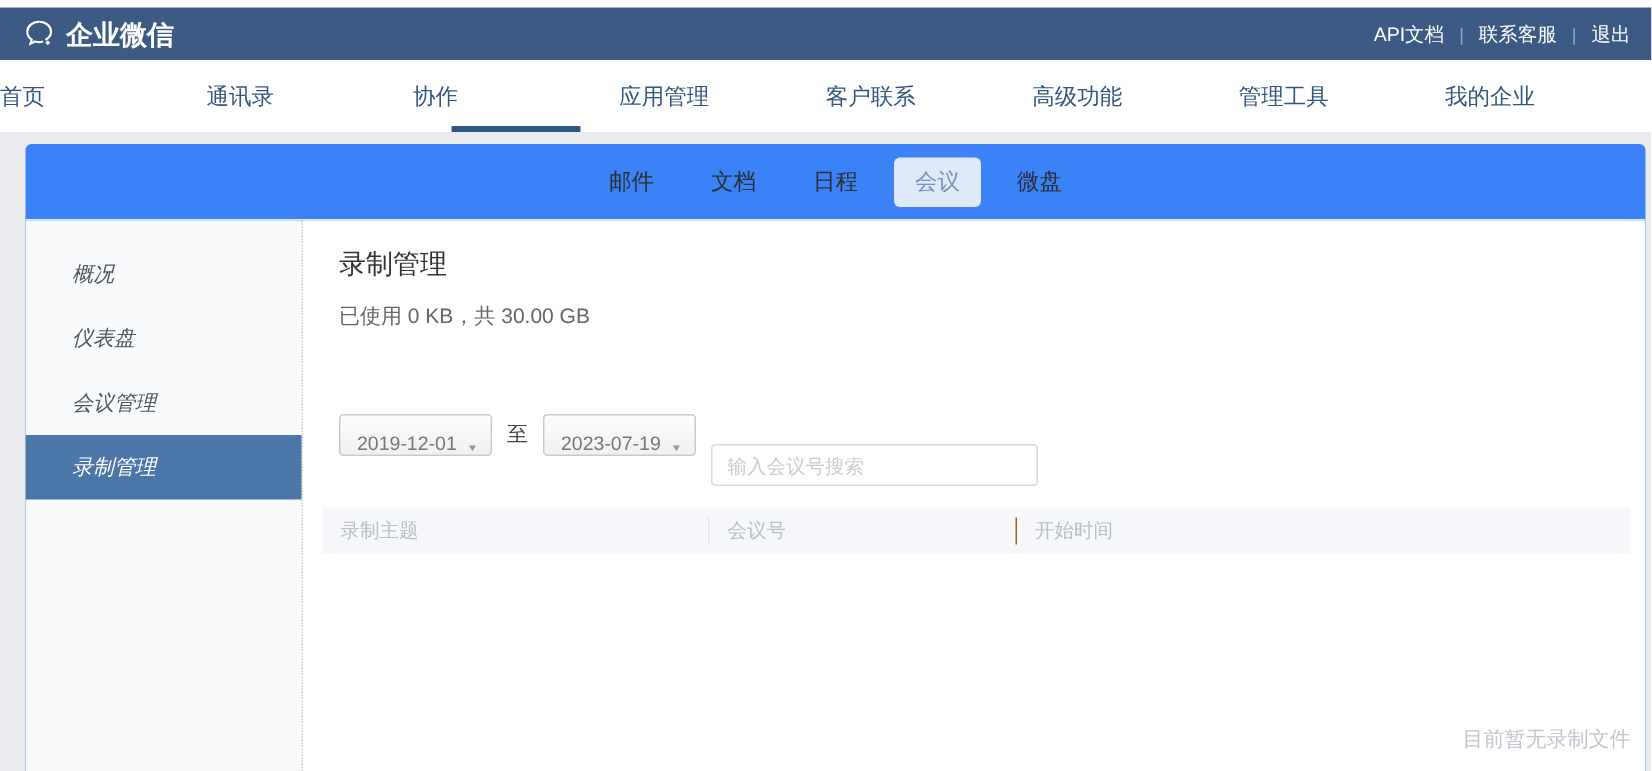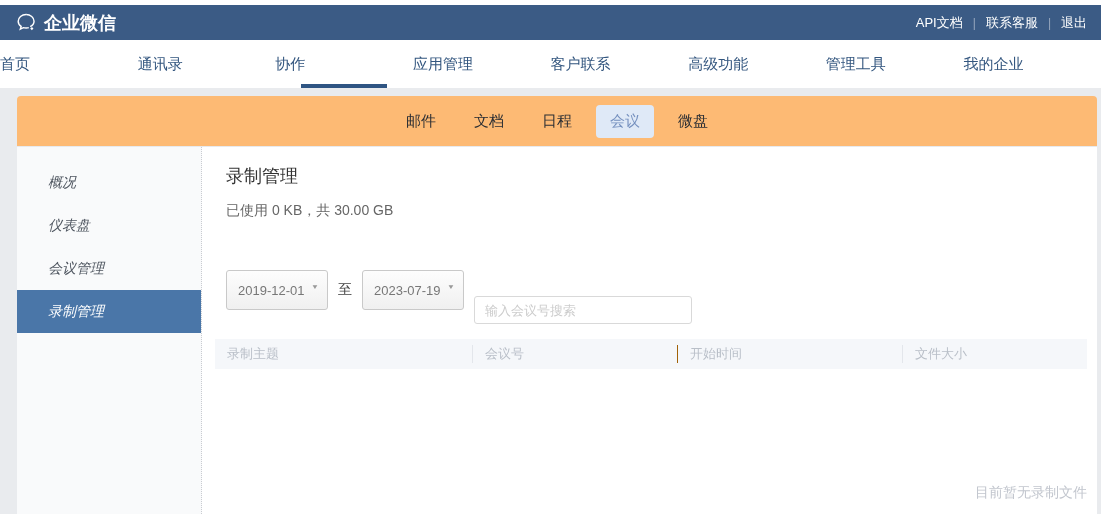--- a/index.html
+++ b/index.html
@@ -26,42 +26,42 @@
     flex:1; display:flex; align-items:center; 
     font-size:15px; color:#33567f; position:relative; cursor:pointer;
   }
   .nav-item.active::after {
     content:""; position:absolute; bottom:0; left:50%; transform:translateX(-50%);
     width:86px; height:4px; background:#2f5583;
   }
   
   .page-body { height:426px; background:#e9ebee; padding:8px 4px 0 17px; }
   .panel {
-    width:100%; height:100%; background:#fdba74;
+    width:100%; height:100%; background:#3b82f6;
     border-radius:4px 4px 0 0; display:flex; flex-direction:column; overflow:hidden;
   }
   .subnav {
     height:51px; min-height:51px; display:flex; align-items:center; justify-content:center;
     gap:10px; border-bottom:1px solid #e7eaee;
   }
   .tab { padding:7px 14px; font-size:15px; color:#2b2e33; border-radius:4px; cursor:pointer; }
   .tab.active { background:#dfe9f7; color:#7590bf; }
   .panel-body { flex:1; display:flex; min-height:0; }
   
   .sidebar { width:185px; min-width:185px; background:#f9fafb; border-right:1px dotted #c9ccd1; padding-top:14px;font-style:italic; }
   .sidebar-item { height:43px; line-height:43px; padding-left:31px; font-size:14px; color:#4f5660; cursor:pointer; }
   .sidebar-item.active { background:#4a76a8; color:#ffffff; }
   
   .main { flex:1; background:#ffffff; padding:17px 10px 0 13px; }
   .page-title { margin:0 0 0 11px; font-size:18px; font-weight:400; color:#333; }
   .usage { margin:14px 0 0 11px; font-size:14px; color:#666; }
   .filters { margin:36px 0 0 11px; display:flex; align-items:center; gap:10px; }
   .select-box {
-    width:102px; height:40px; display:flex; align-items:flex-start; justify-content:space-between;
-    padding:12px 8px 0 11px; border:1px solid #c9c9c9; border-radius:3px;
+    width:102px; height:28px; display:flex; align-items:flex-end; justify-content:space-between;
+    padding:0 8px 0 11px; border:1px solid #c9c9c9; border-radius:3px;
     background:linear-gradient(#fdfdfd,#f0f0f0); font-size:13px; color:#777; cursor:pointer;
   }
   .caret { font-size:8px; color:#999; transform:scaleY(0.8); }
   .range-sep { font-size:14px; color:#444; }
   .search-input {
     width:218px; height:28px; border:1px solid #d9d9d9; border-radius:3px;
     padding:0 10px; font-size:13px; color:#333; outline:none;
     font-family:"Liberation Sans","DejaVu Sans",sans-serif;
     margin-top:40px;
   }
@@ -161,21 +161,20 @@
             <span>2023-07-19</span>
             <span class="caret">▼</span>
           </div>
           <input class="search-input" type="text" placeholder="输入会议号搜索" style="">
         </div>
 
         <div class="table-header">
           <div class="th c1">录制主题</div>
           <div class="th c2">会议号</div>
           <div class="th c3">开始时间</div>
-          <div class="th c4">文件大小</div>
         </div>
 
         <div class="empty">目前暂无录制文件</div>
       </section>
 
     </div>
   </div>
 </div>
 
 </body></html>

